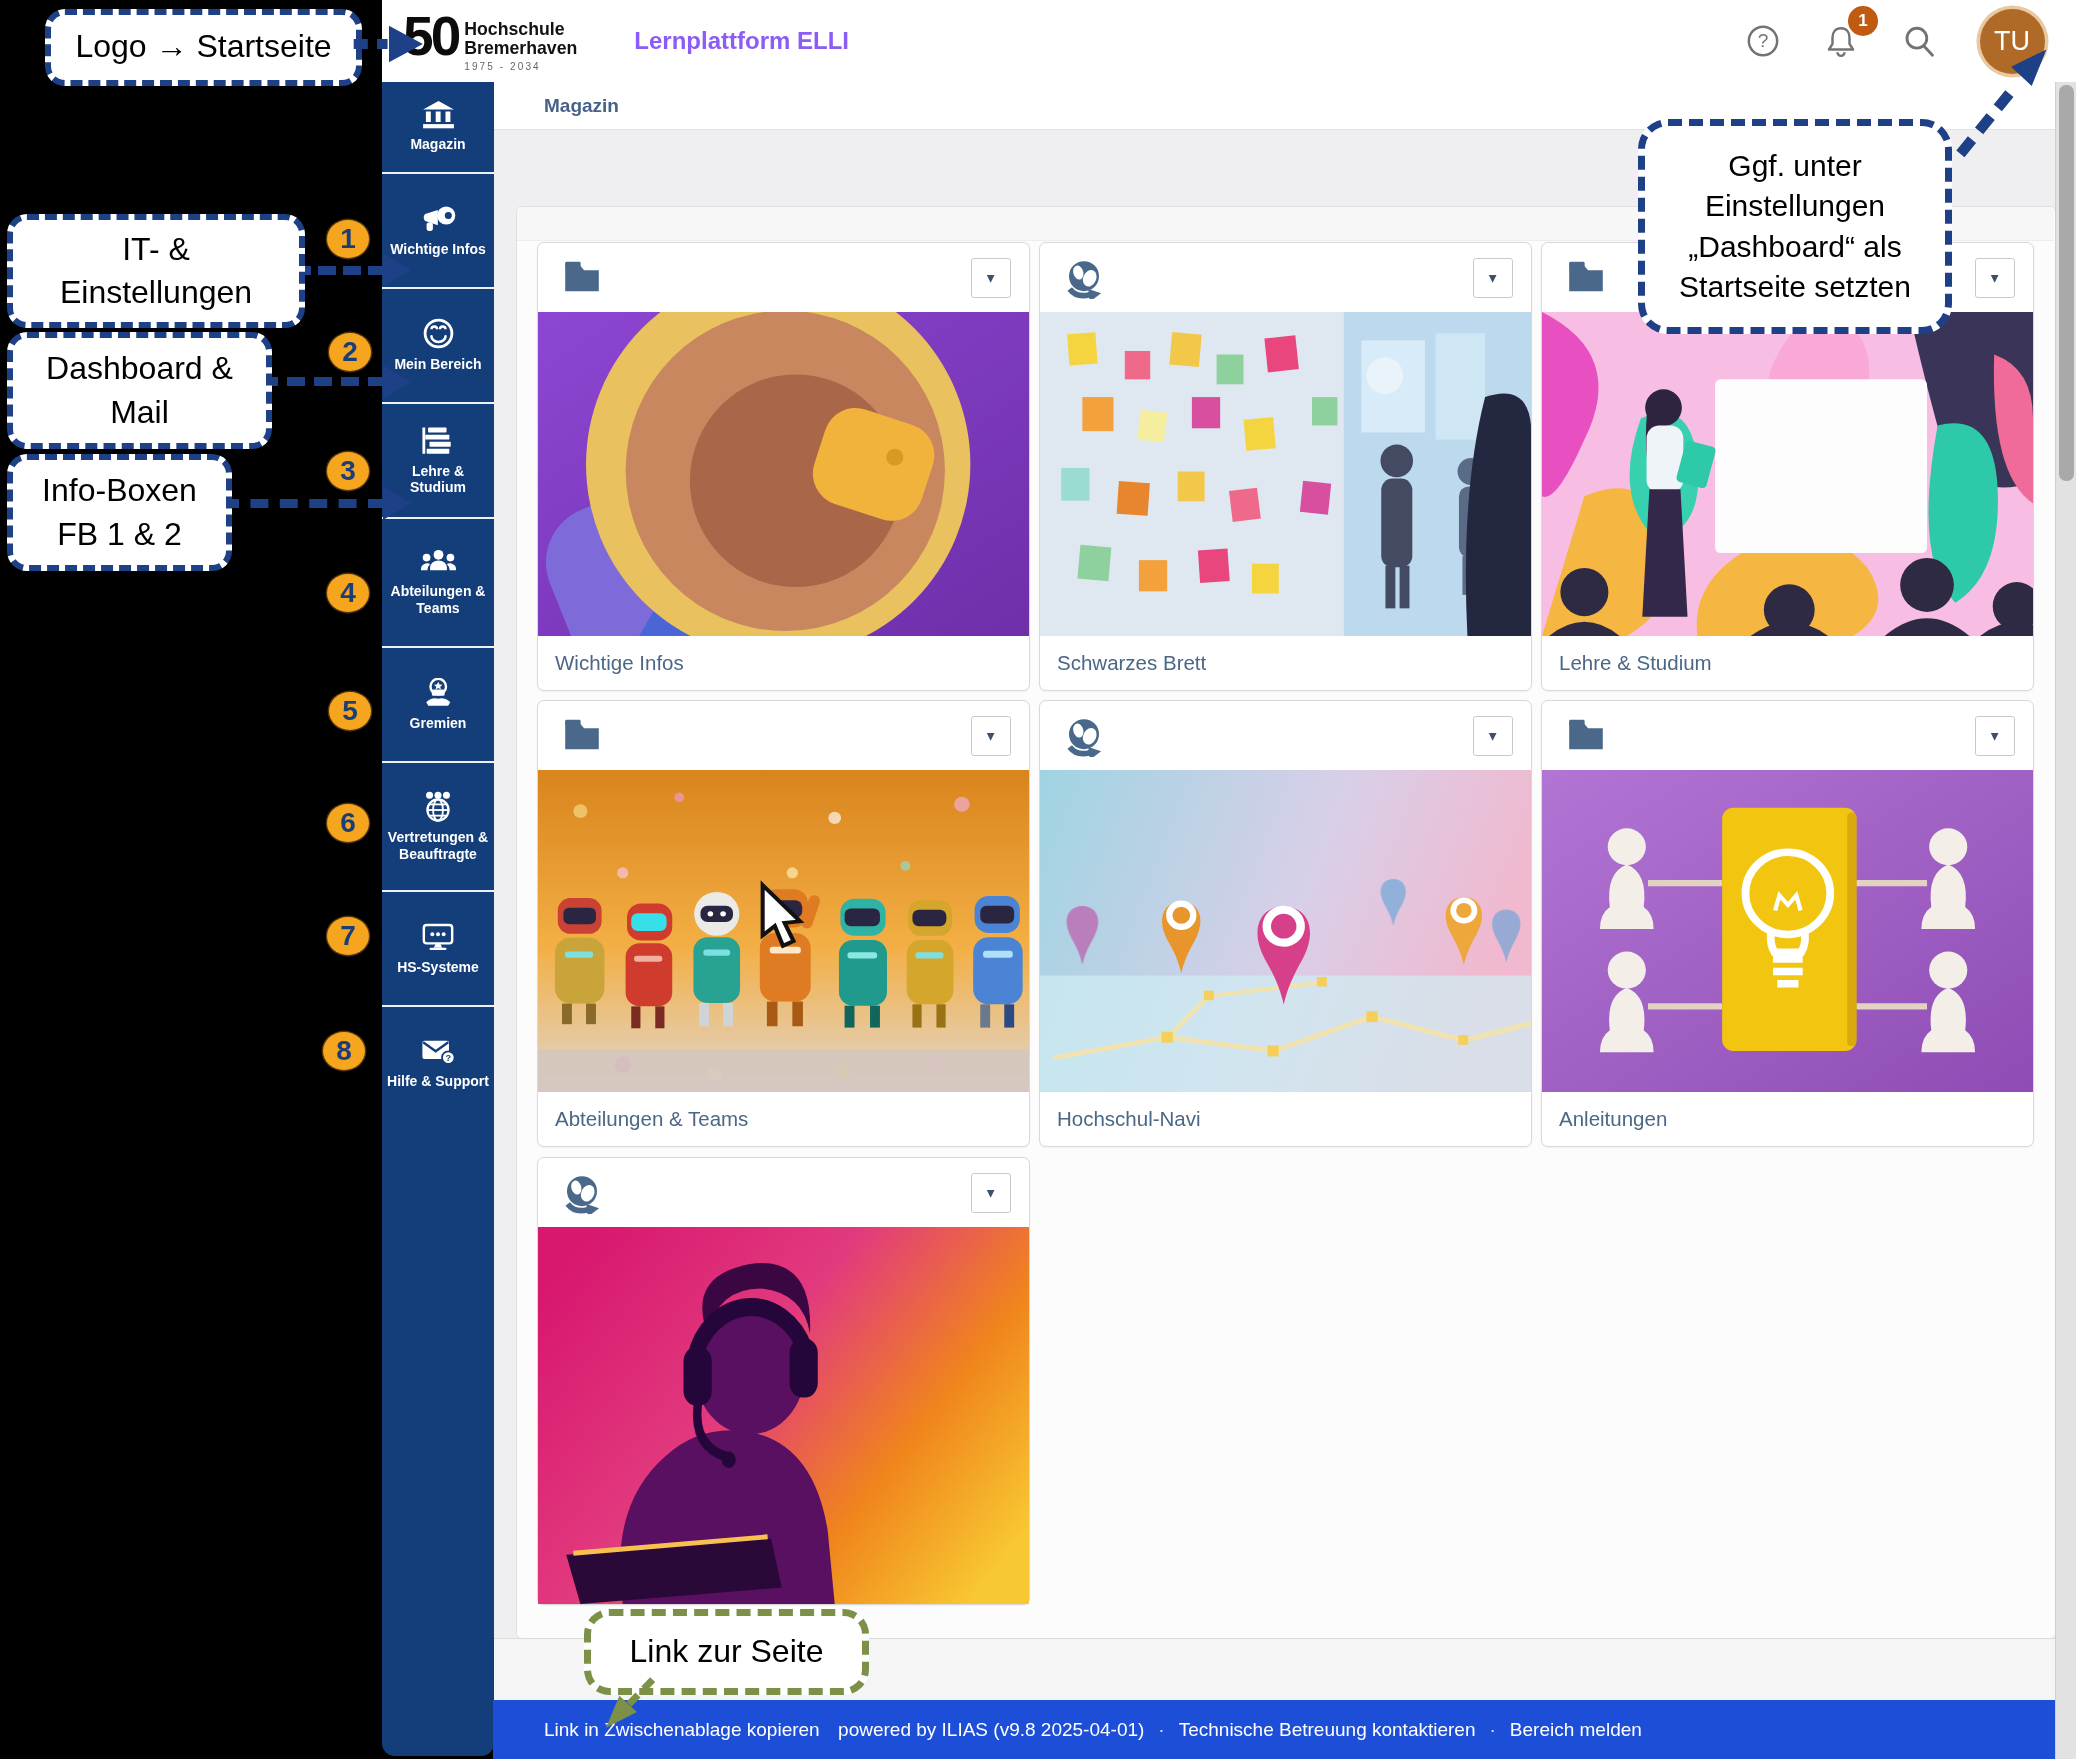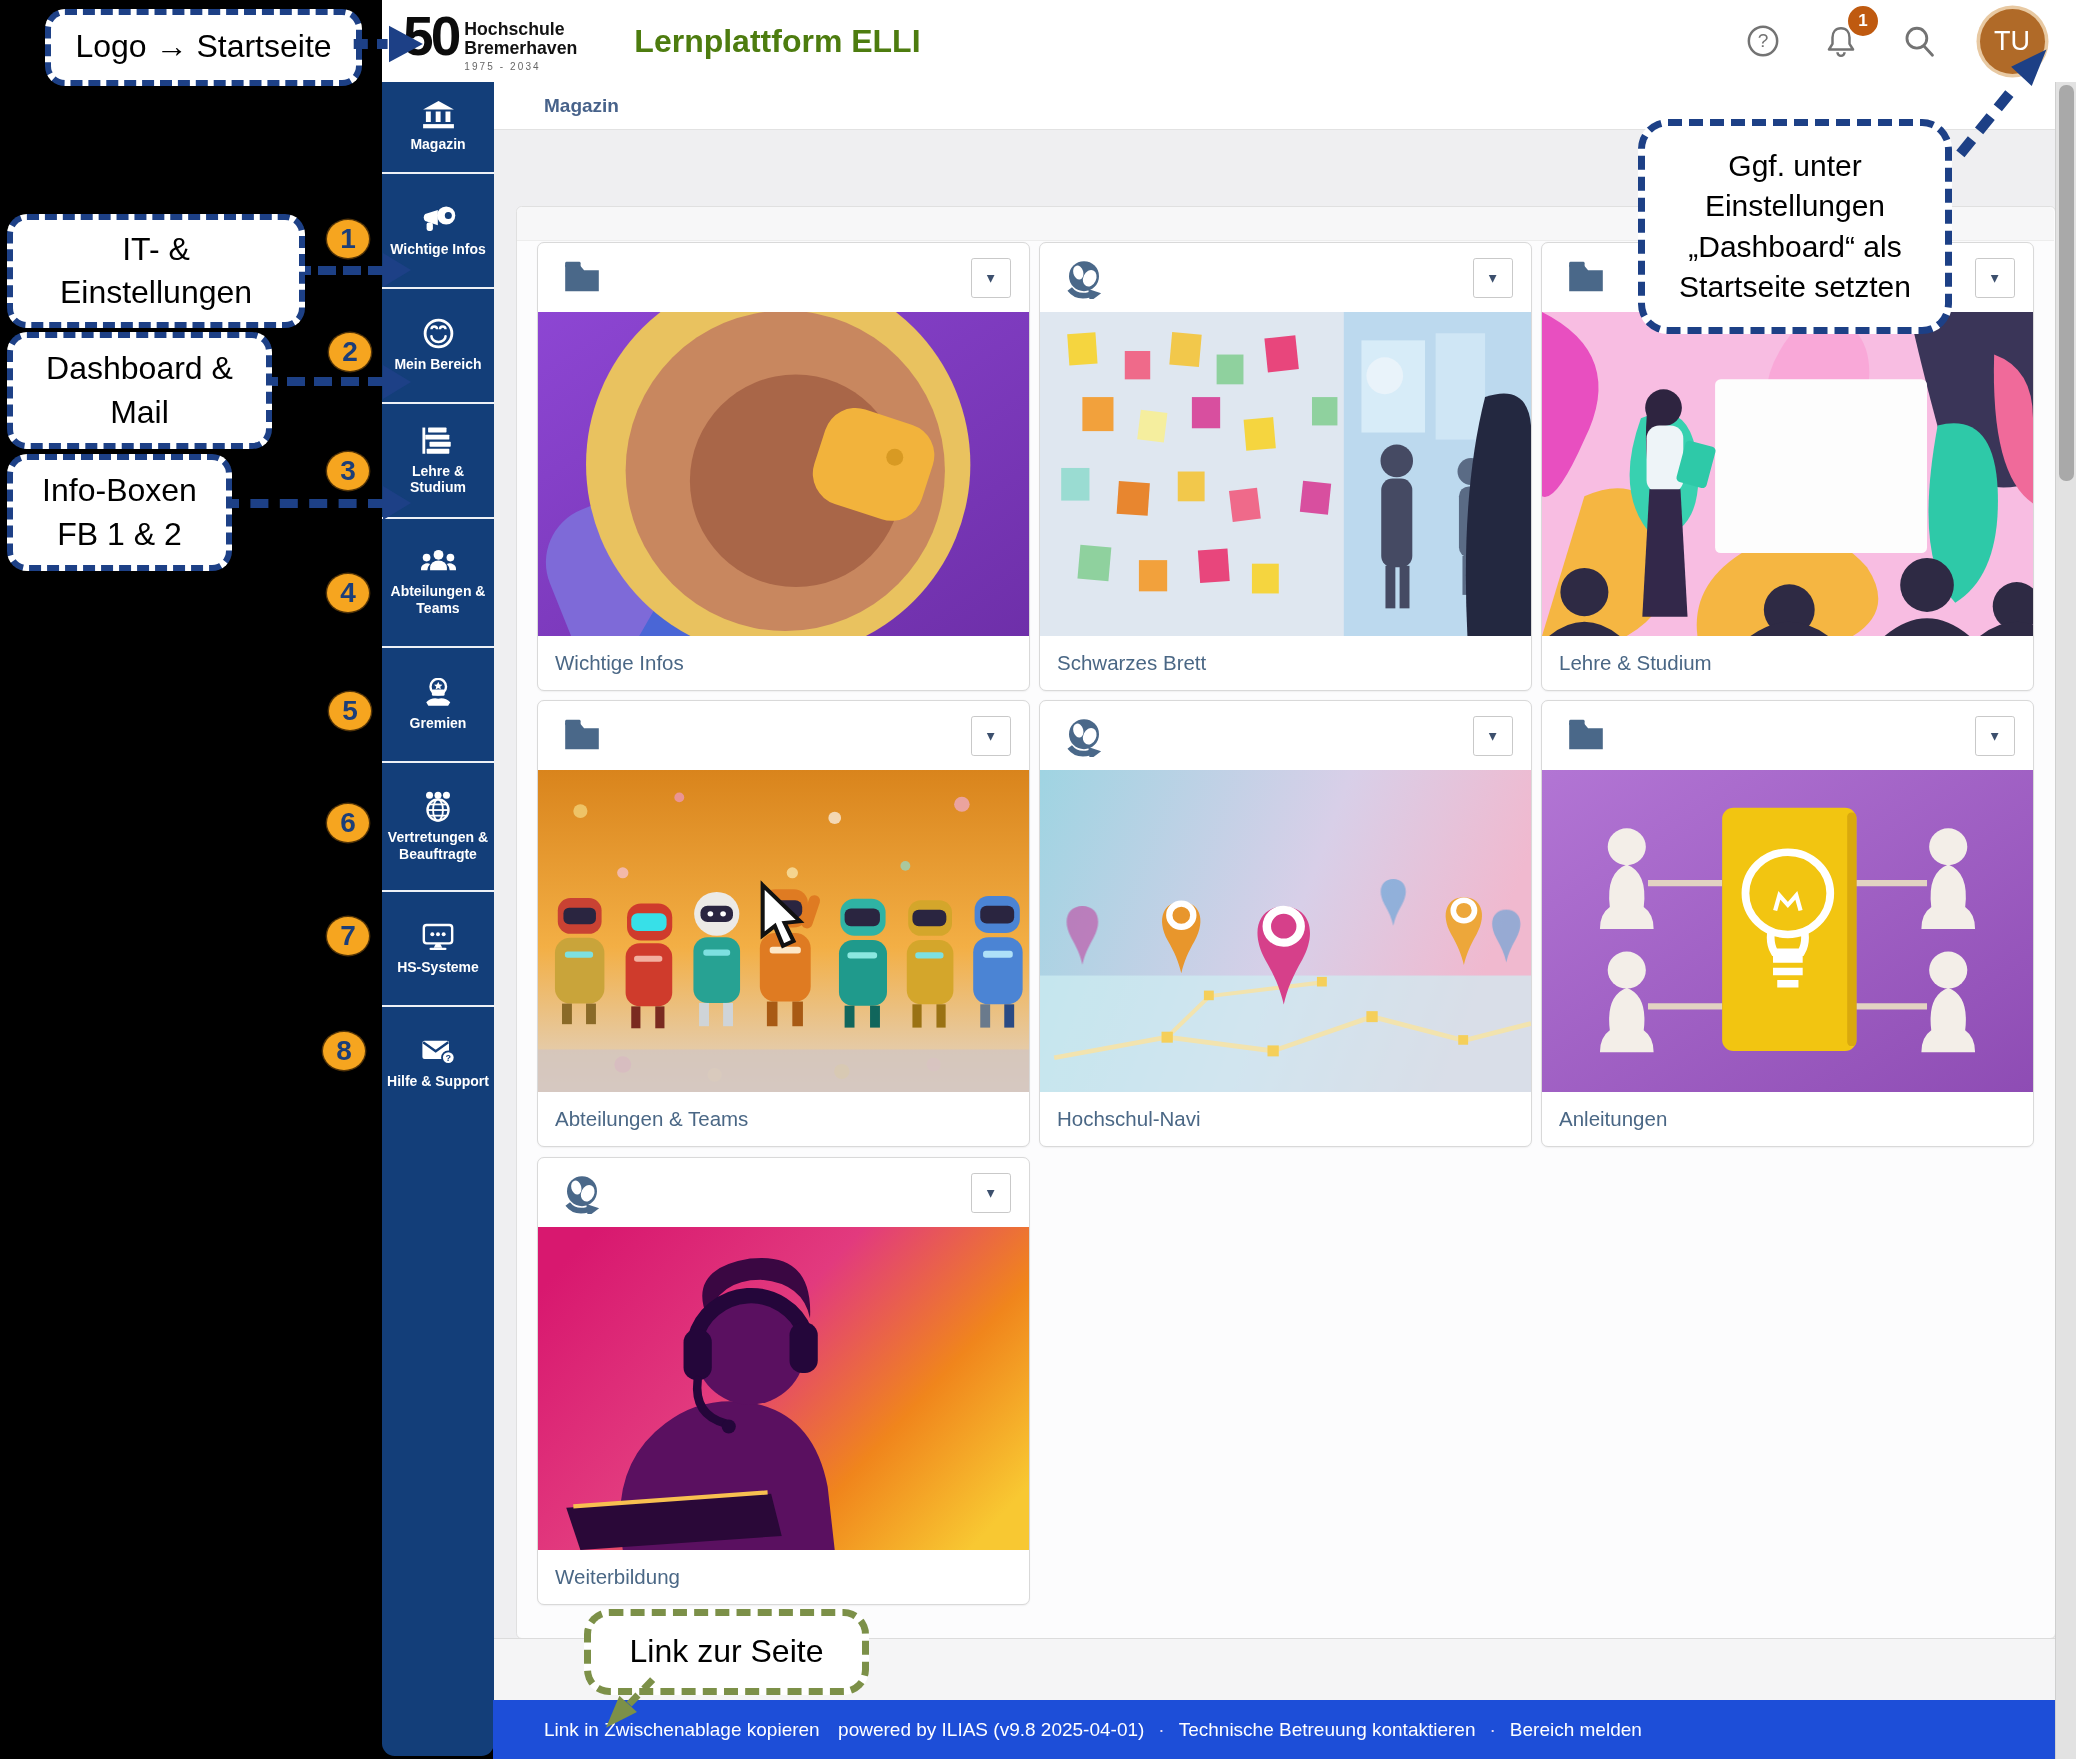--- a/index.html
+++ b/index.html
@@ -7,21 +7,21 @@
        font-family:"Liberation Sans",sans-serif;}
   .abs{position:absolute;}
   
   .header{left:382px;top:0;width:1695px;height:82px;background:#fff;
           border-bottom:0.7px solid #ddd;display:flex;align-items:center;}
   .logo-wrap{display:flex;align-items:flex-start;gap:5.7px;margin-left:21px;}
   .logo-50{font-size:55px;font-weight:800;color:#0c0c0c;line-height:0.95;letter-spacing:-2.8px;}
   .logo-name{display:flex;flex-direction:column;margin-top:10px;}
   .logo-name b{font-size:17.7px;line-height:1.04;color:#121212;}
   .logo-years{font-size:10px;color:#666;letter-spacing:2.1px;margin-top:3.5px;}
-  .app-title{font-size:32px;font-weight:700;color:#4d7c0f;margin-left:57px;}
+  .app-title{font-size:24px;font-weight:700;color:#8b5cf6;margin-left:57px;}
   .hdr-icons{margin-left:auto;display:flex;align-items:center;gap:44px;margin-right:32.5px;}
   .hicon{width:34px;height:34px;position:relative;}
   .avatar{width:65px;height:65px;border-radius:50%;background:#b06a28;color:#fff;
           display:flex;align-items:center;justify-content:center;font-size:27px;
           box-shadow:0 0 0 3.5px #e8c9a2;}
   .badge{left:1846px;top:4.2px;width:30px;height:30px;border-radius:50%;background:#bf5a10;
          border:2.1px solid #fff;color:#fff;font-size:17px;font-weight:700;
          display:flex;align-items:center;justify-content:center;z-index:6;}
   
   .sidebar{left:382px;top:82px;width:112px;height:1674px;background:#133e79;
@@ -588,21 +588,20 @@
       <path d="M240 130 q-30 -70 60 -85 q90 -10 85 85 q-10 -50 -70 -55 q-60 0 -75 55z" fill="#3a0742"></path>
       <path d="M222 160 a82 82 0 0 1 156 -10" fill="none" stroke="#24063a" stroke-width="22" stroke-linecap="round"></path>
       <rect x="206" y="146" width="40" height="72" rx="18" fill="#24063a"></rect>
       <rect x="356" y="136" width="40" height="72" rx="18" fill="#24063a"></rect>
       <path d="M226 218 q-6 50 40 62" fill="none" stroke="#24063a" stroke-width="12" stroke-linecap="round"></path>
       <circle cx="270" cy="284" r="10" fill="#24063a"></circle>
       <path d="M40 400 L330 380 L345 440 L60 460 z" fill="#2a0838"></path>
       <path d="M50 398 L325 378" stroke="#f8c050" stroke-width="6"></path>
     </svg>
   </div>
-  <div class="card-title">Weiterbildung</div>
 </div>
 
 <div class="abs bottom-strip"></div>
 
 <div class="abs footer">
   <span class="f-first">Link in Zwischenablage kopieren</span>
   <span class="f-gap">powered by ILIAS (v9.8 2025-04-01)</span>
   <span class="sep">·</span>
   <span>Technische Betreuung kontaktieren</span>
   <span class="sep">·</span>

